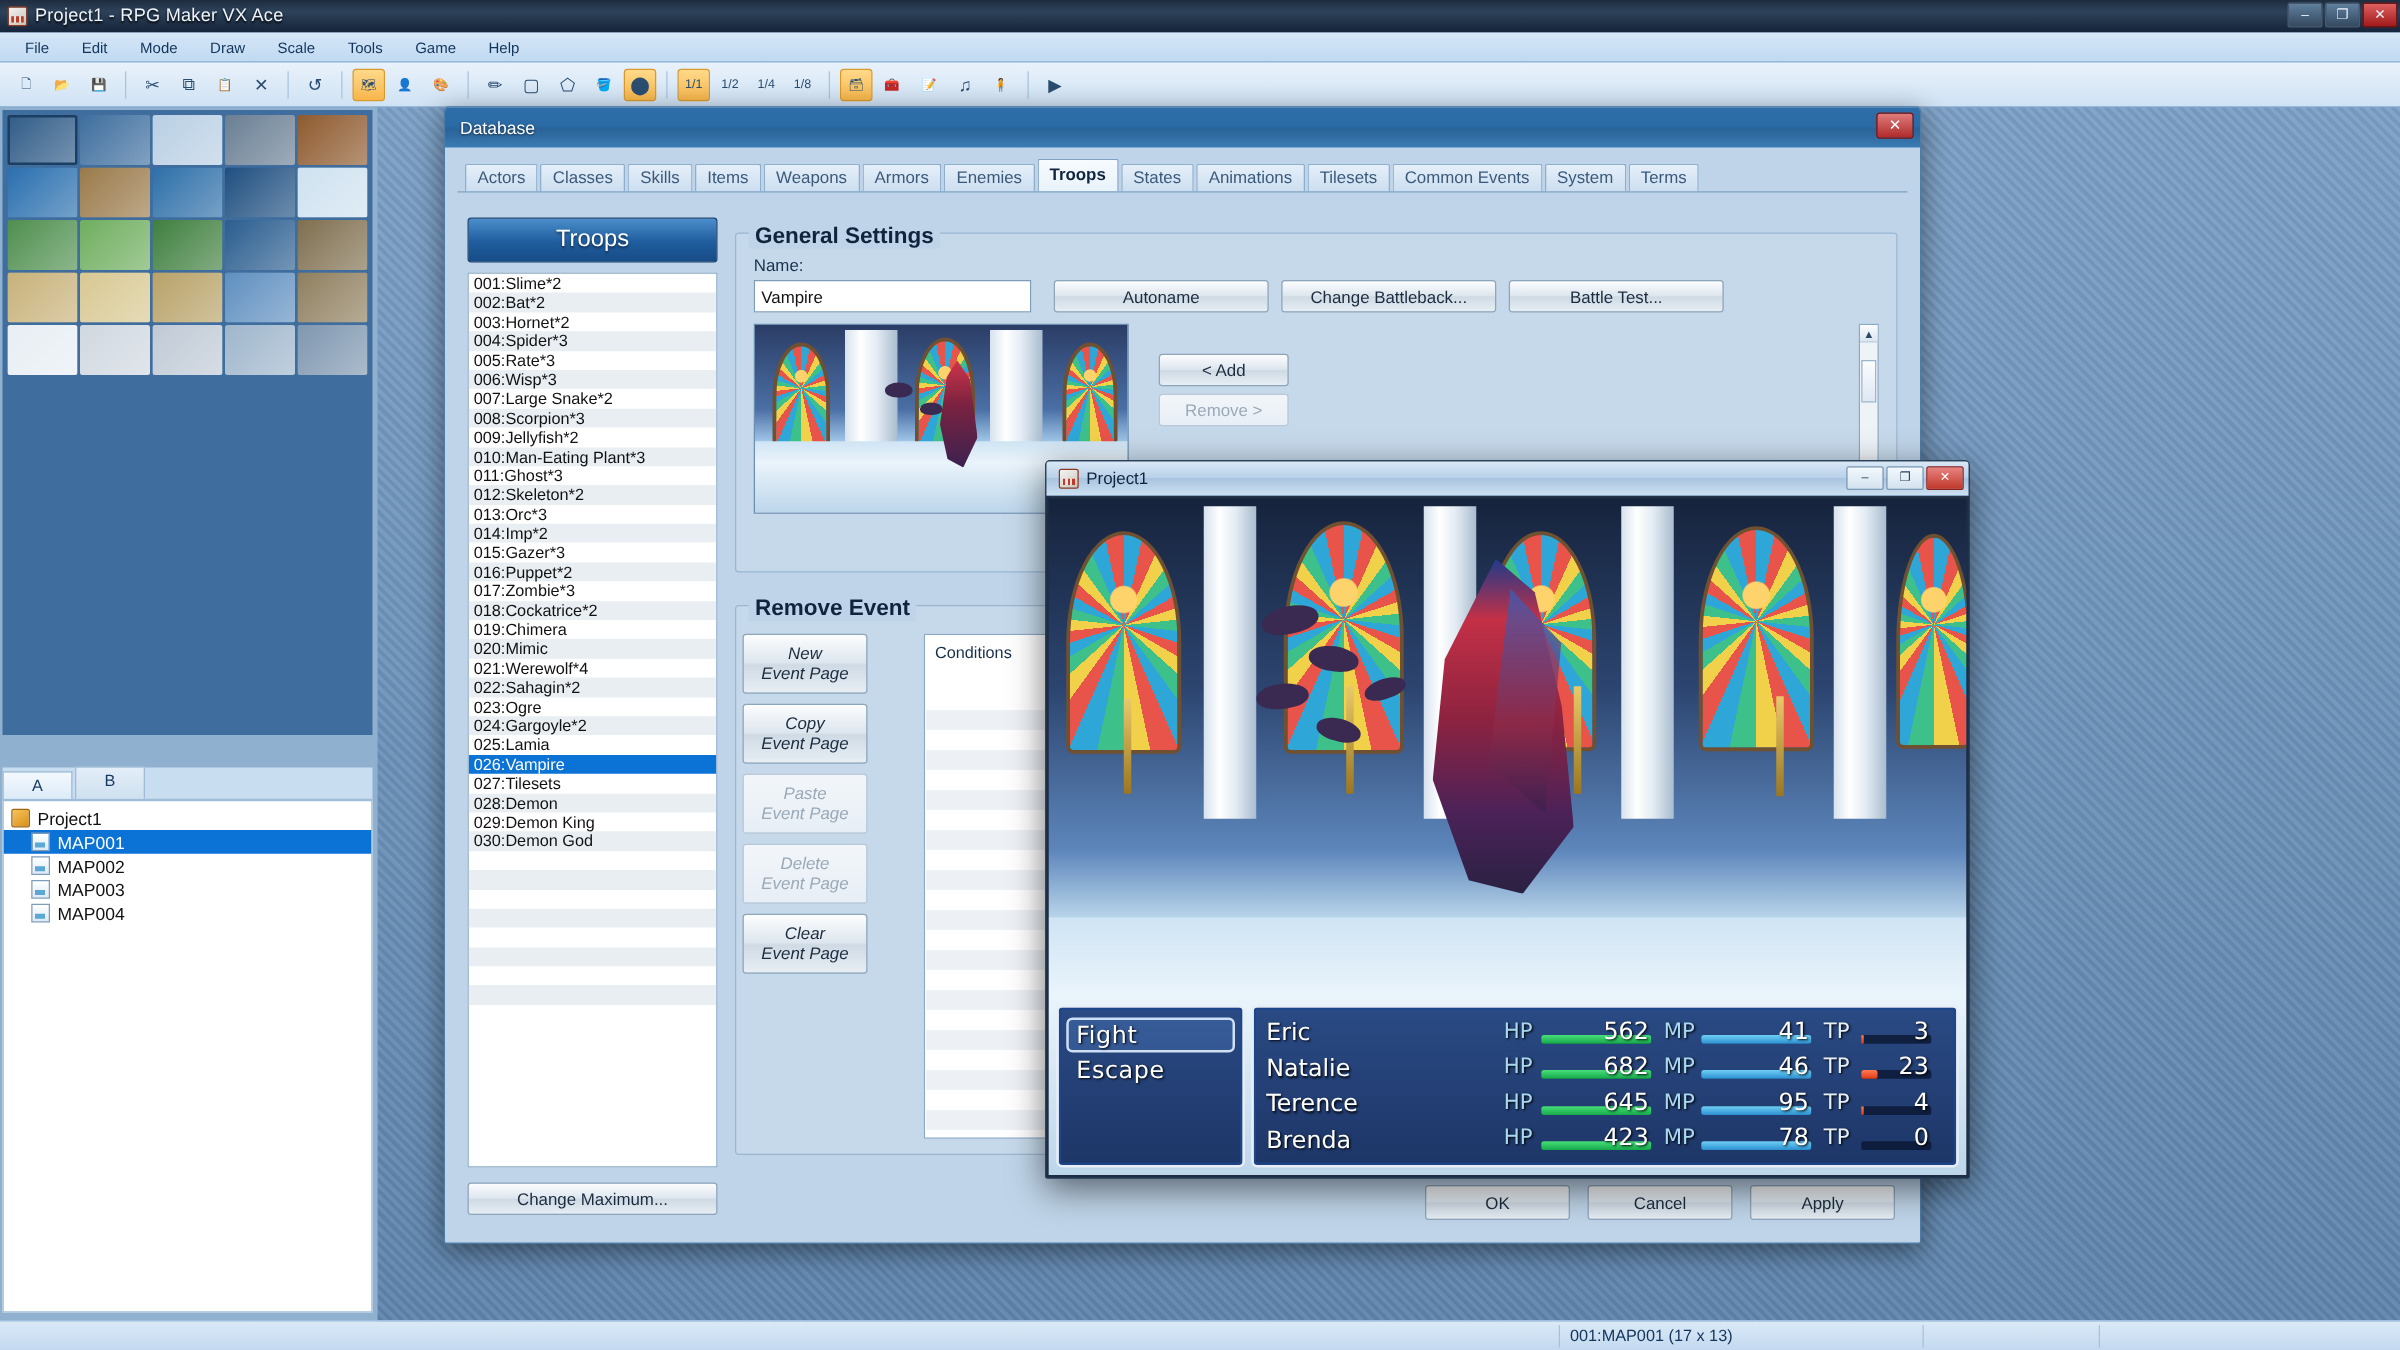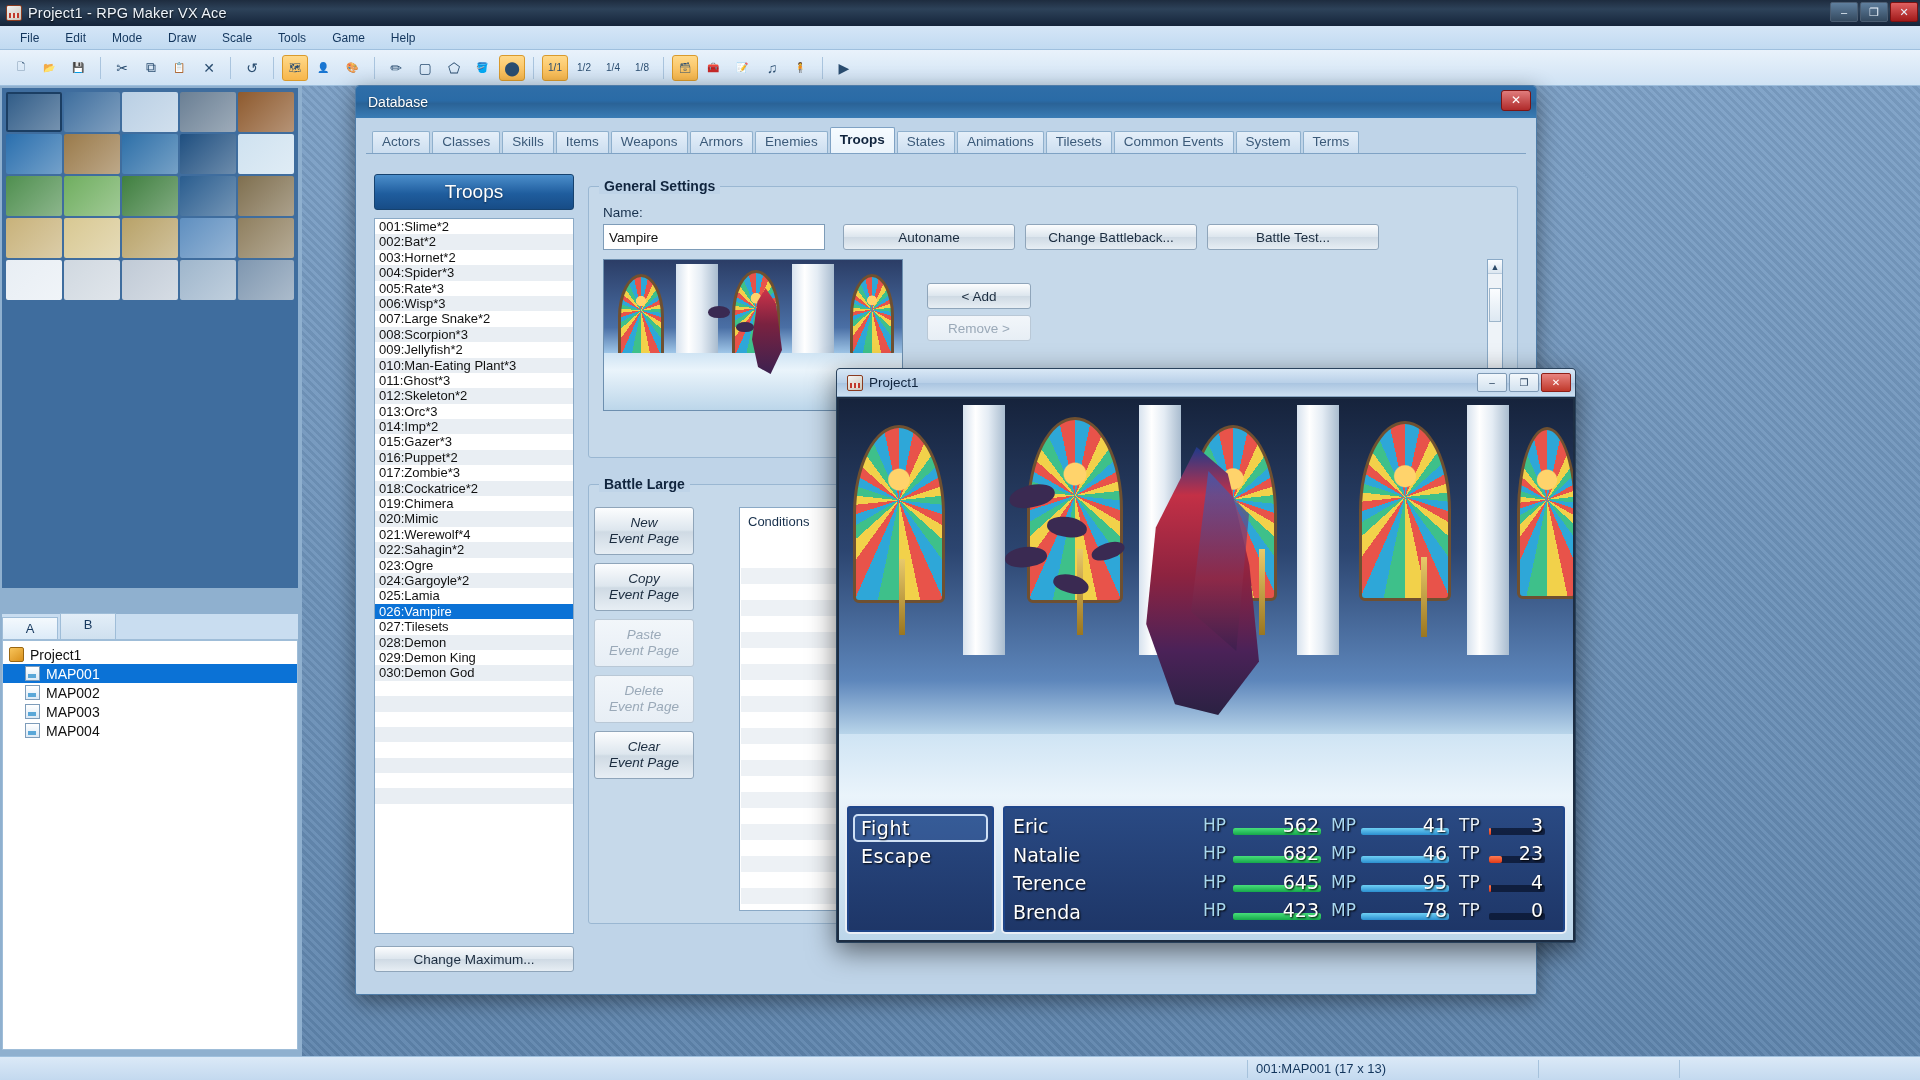--- a/index.html
+++ b/index.html
@@ -178,21 +178,21 @@
   .btn.dis { color: #9aa9b8; background: linear-gradient(to bottom,#f2f6fa,#e7eef5); border-color:#b9c8d6; }
   .changemax { position: absolute; left: 0; bottom: 4px; width: 100%; height: 26px; }
 
   
   .grp {
     position: absolute; border: 1px solid #9ab7d2; border-radius: 3px;
     background: rgba(255,255,255,.12);
   }
   .grp > .gt {
     position: absolute; left: 10px; top: -9px; padding: 0 5px;
-    background: #bfd4e8; font-size: 14px; font-weight: bold; color: #10243d;
+    background: #bfd4e8; font-size: 18px; font-weight: bold; color: #10243d;
   }
   .gsettings { left: 222px; top: 20px; right: 8px; height: 272px; }
   .lbl { font-size: 13.5px; color: #17304c; }
   .txtin {
     background: #fff; border: 1px solid #7e9cb8; font-size: 13.5px; color: #111;
     padding: 3px 5px;
   }
   .bbpreview {
     position: absolute; left: 14px; top: 72px; width: 300px; height: 152px;
     border: 1px solid #6d8faf; overflow: hidden;
@@ -575,39 +575,44 @@
           <div class="escroll">
             <div class="arr">▲</div>
             <div class="thumb"></div>
           </div>
 
           <div class="btn" style="position:absolute;left:338px;top:96px;width:104px;height:26px">&lt; Add</div>
           <div class="btn dis" style="position:absolute;left:338px;top:128px;width:104px;height:26px">Remove &gt;</div>
         </div>
 
         <div class="grp bevent">
-          <div class="gt">Battle Large</div>
+          <div class="gt">Remove Event</div>
           <div id="bebtns">
               <div class="btn bebtn" style="top: 22px;">New
 Event Page</div>
               <div class="btn bebtn" style="top: 78px;">Copy
 Event Page</div>
               <div class="btn bebtn dis" style="top: 134px;">Paste
 Event Page</div>
               <div class="btn bebtn dis" style="top: 190px;">Delete
 Event Page</div>
               <div class="btn bebtn" style="top: 246px;">Clear
 Event Page</div>
             </div>
           <div class="eventlist">
             <div class="ev-cond">Conditions</div>
             <div class="ev-stripes"></div>
           </div>
         </div>
 
+        <div class="okrow">
+          <div class="btn">OK</div>
+          <div class="btn">Cancel</div>
+          <div class="btn">Apply</div>
+        </div>
 
       </div>
     </div>
   </div>
 
   <div class="gamewin">
     <div class="gamewin-tb">
       <div class="gw-ico"></div>
       <div class="gw-title">Project1</div>
       <div class="gw-btns">

